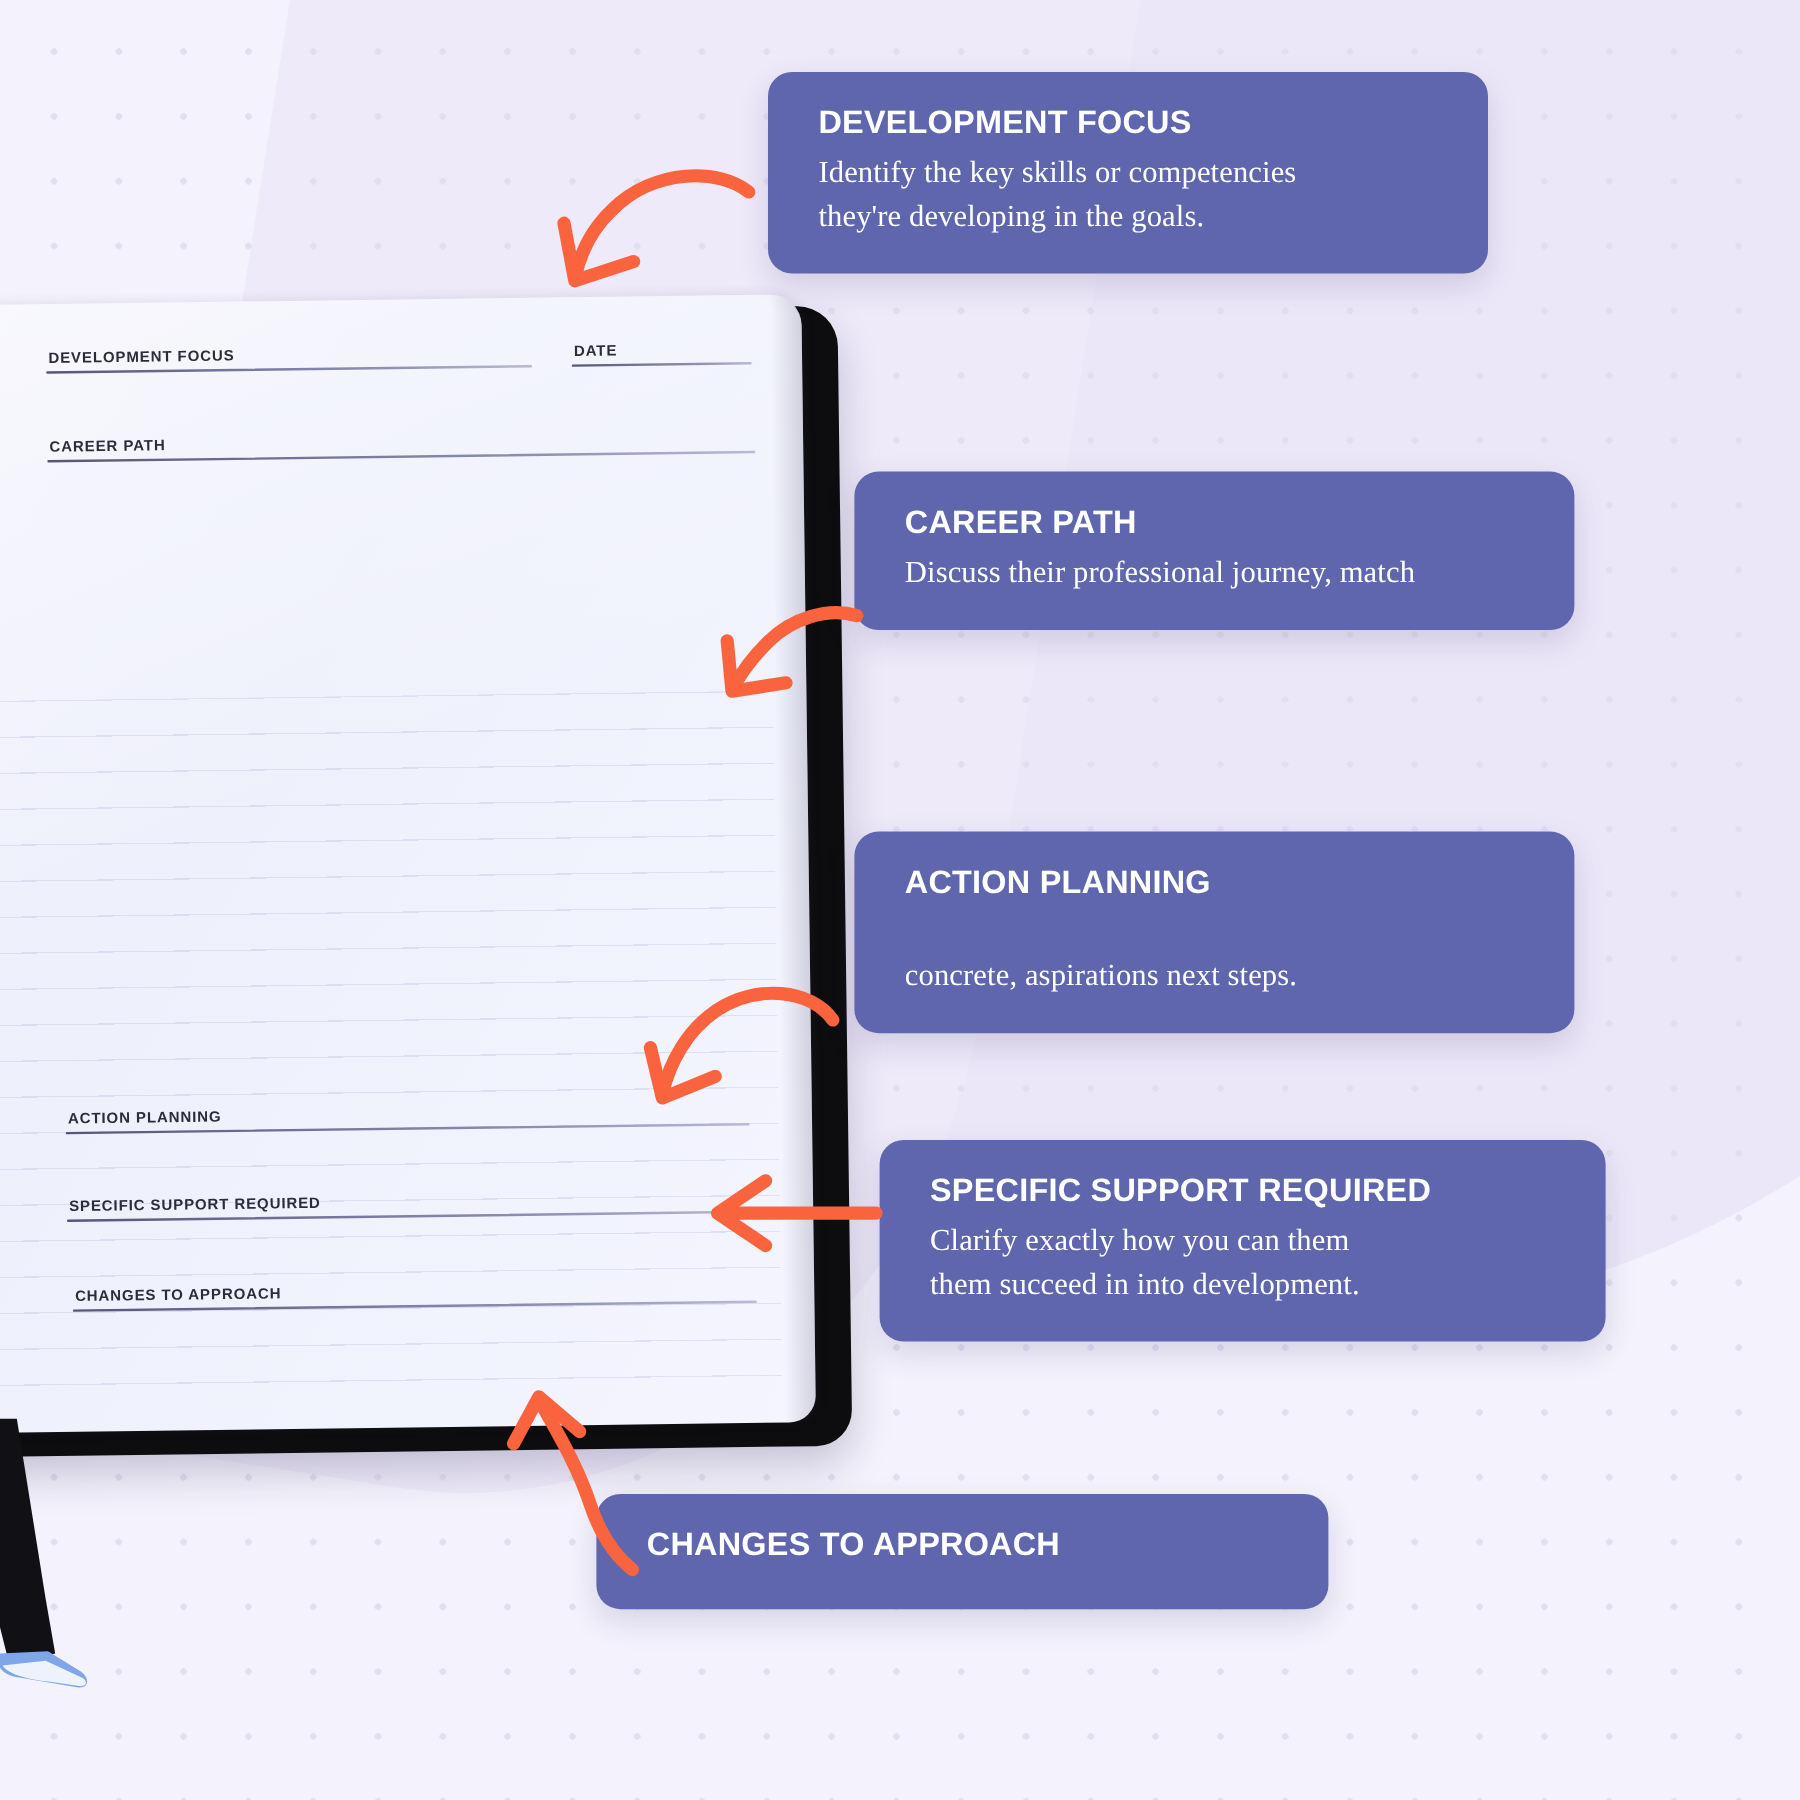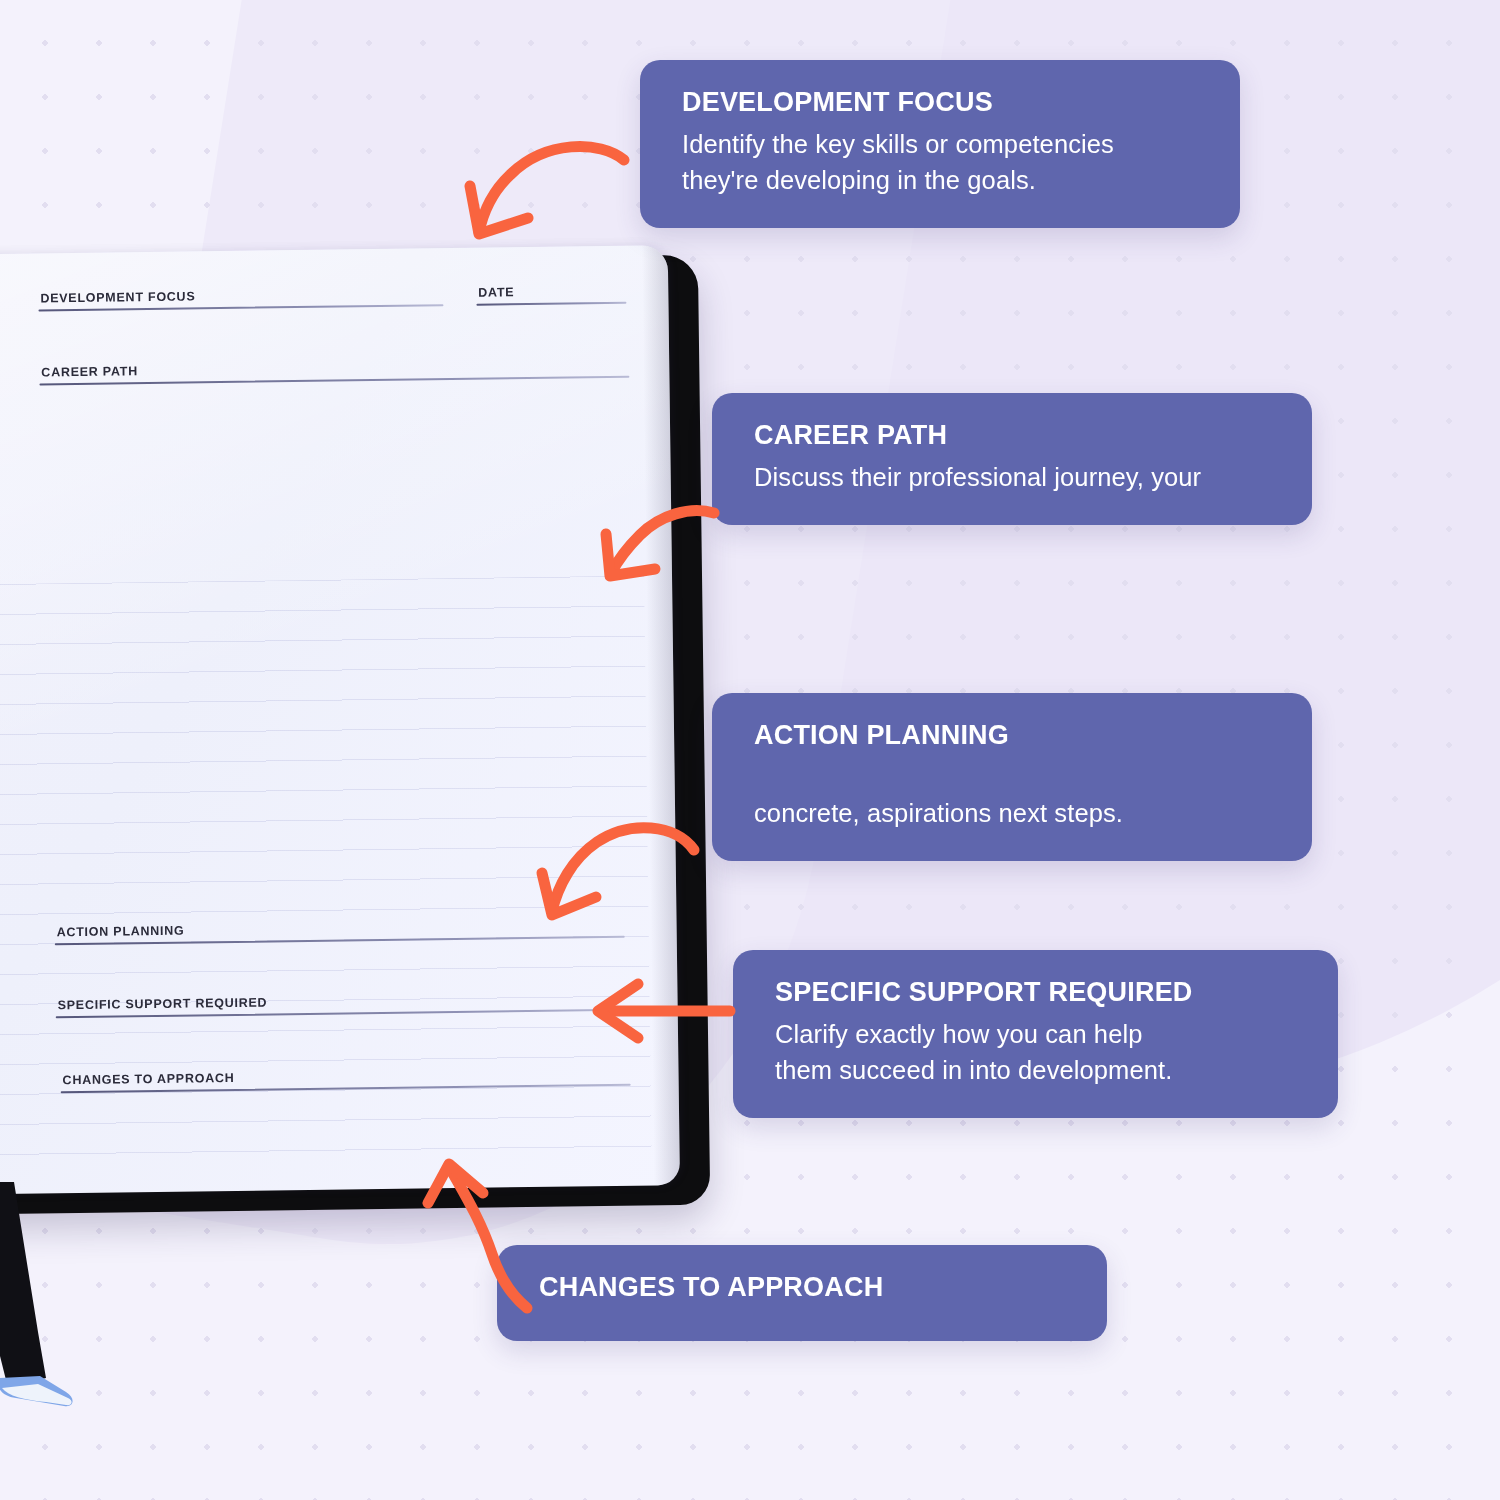--- a/index.html
+++ b/index.html
@@ -135,20 +135,21 @@
     font-weight:700;
     letter-spacing:.2px;
     line-height:1.22;
     margin-bottom:7px;
   }
   .card p {
     font-size:25.5px;
     font-weight:400;
     line-height:1.42;
     letter-spacing:.1px;
+    font-family:Liberation Serif, serif;
   }
 
   #card-development { left:640px;  top:60px;   width:600px; }
   #card-career      { left:712px;  top:393px;  width:600px; }
   #card-action      { left:712px;  top:693px;  width:600px; }
   #card-support     { left:733px;  top:950px;  width:605px; }
   #card-changes     { left:497px;  top:1245px; width:610px; }
 
   
   .arrow-layer {
@@ -246,36 +247,36 @@
     <h3>DEVELOPMENT FOCUS</h3>
     <p>
       <span>Identify the key skills or competencies</span><br>
       <span>they're developing in the goals.</span>
     </p>
   </div>
 
   <div class="card" id="card-career">
     <h3>CAREER PATH</h3>
     <p>
-      <span>Discuss their professional journey, your</span><br>
+      <span>Discuss their professional journey, match</span><br>
     </p>
   </div>
 
   <div class="card" id="card-action">
     <h3>ACTION PLANNING</h3>
     <p>
       <br>
       <span>concrete, aspirations next steps.</span>
     </p>
   </div>
 
   <div class="card" id="card-support">
     <h3>SPECIFIC SUPPORT REQUIRED</h3>
     <p>
-      <span>Clarify exactly how you can help</span><br>
+      <span>Clarify exactly how you can them</span><br>
       <span>them succeed in into development.</span>
     </p>
   </div>
 
   <div class="card" id="card-changes">
     <h3>CHANGES TO APPROACH</h3>
   </div>
 
 </div>
 

